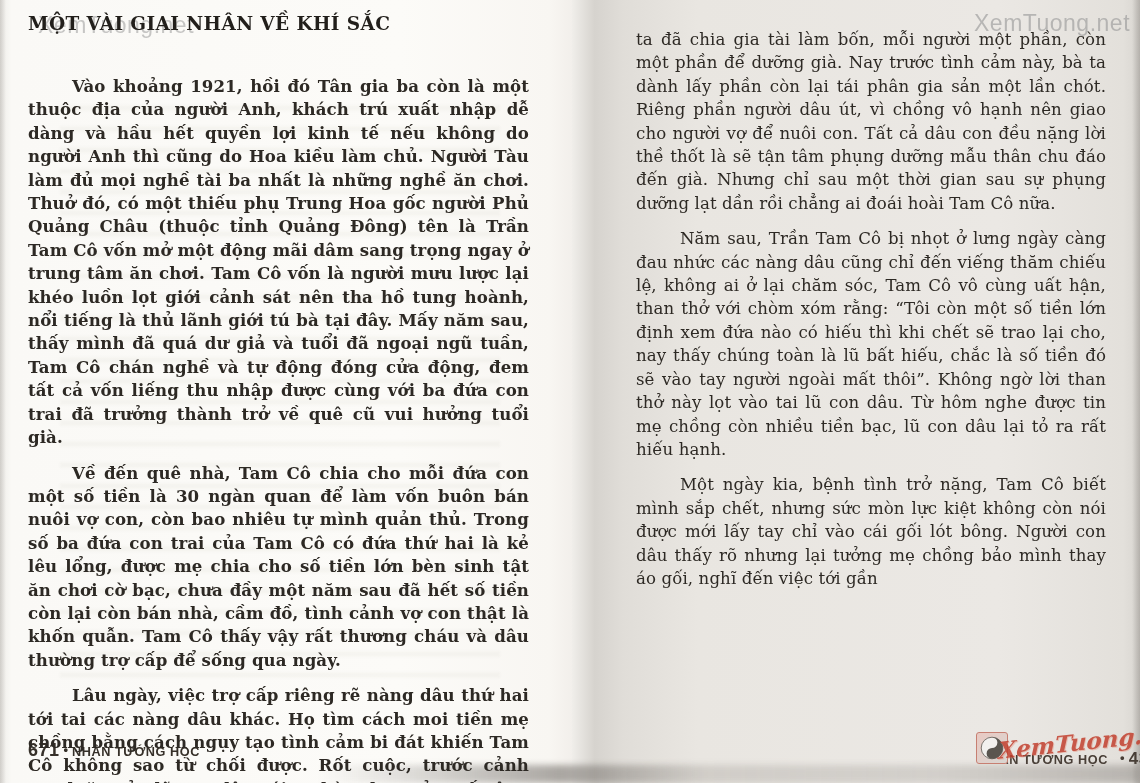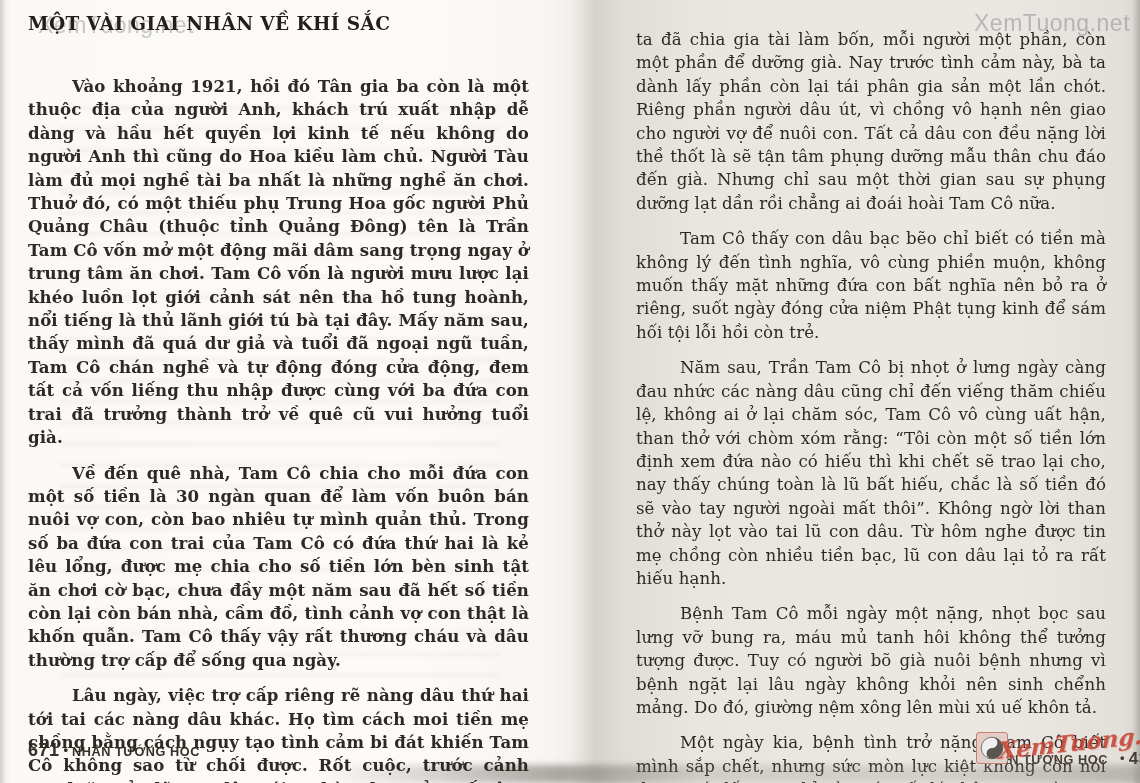--- a/index.html
+++ b/index.html
@@ -117,23 +117,21 @@
 
 <div class="page-title title-layer">MỘT VÀI GIAI NHÂN VỀ KHÍ SẮC</div>
 <div class="textcol text-left title-layer">
   <p>Vào khoảng 1921, hồi đó Tân gia ba còn là một thuộc địa của người Anh, khách trú xuất nhập dễ dàng và hầu hết quyền lợi kinh tế nếu không do người Anh thì cũng do Hoa kiều làm chủ. Người Tàu làm đủ mọi nghề tài ba nhất là những nghề ăn chơi. Thuở đó, có một thiếu phụ Trung Hoa gốc người Phủ Quảng Châu (thuộc tỉnh Quảng Đông) tên là Trần Tam Cô vốn mở một động mãi dâm sang trọng ngay ở trung tâm ăn chơi. Tam Cô vốn là người mưu lược lại khéo luồn lọt giới cảnh sát nên tha hồ tung hoành, nổi tiếng là thủ lãnh giới tú bà tại đây. Mấy năm sau, thấy mình đã quá dư giả và tuổi đã ngoại ngũ tuần, Tam Cô chán nghề và tự động đóng cửa động, đem tất cả vốn liếng thu nhập được cùng với ba đứa con trai đã trưởng thành trở về quê cũ vui hưởng tuổi già.</p>
   <p>Về đến quê nhà, Tam Cô chia cho mỗi đứa con một số tiền là 30 ngàn quan để làm vốn buôn bán nuôi vợ con, còn bao nhiêu tự mình quản thủ. Trong số ba đứa con trai của Tam Cô có đứa thứ hai là kẻ lêu lổng, được mẹ chia cho số tiền lớn bèn sinh tật ăn chơi cờ bạc, chưa đầy một năm sau đã hết số tiền còn lại còn bán nhà, cầm đồ, tình cảnh vợ con thật là khốn quẫn. Tam Cô thấy vậy rất thương cháu và dâu thường trợ cấp để sống qua ngày.</p>
   <p>Lâu ngày, việc trợ cấp riêng rẽ nàng dâu thứ hai tới tai các nàng dâu khác. Họ tìm cách moi tiền mẹ chồng bằng cách ngụy tạo tình cảm bi đát khiến Tam Cô không sao từ chối được. Rốt cuộc, trước cảnh tranh ăn của lũ con dâu với sự hùa theo của mấy ông quý tử, Tam Cô phải họp cả đám dâu con lại tuyên bố rằng: trước đây khi chia cho các con ở riêng, bà</p>
 </div>
 
 <div class="textcol text-right">
   <p class="no-indent">ta đã chia gia tài làm bốn, mỗi người một phần, còn một phần để dưỡng già. Nay trước tình cảm này, bà ta dành lấy phần còn lại tái phân gia sản một lần chót. Riêng phần người dâu út, vì chồng vô hạnh nên giao cho người vợ để nuôi con. Tất cả dâu con đều nặng lời thề thốt là sẽ tận tâm phụng dưỡng mẫu thân chu đáo đến già. Nhưng chỉ sau một thời gian sau sự phụng dưỡng lạt dần rồi chẳng ai đoái hoài Tam Cô nữa.</p>
-  <p>Tam Cô thấy con dâu bạc bẽo chỉ biết có tiền mà không lý đến tình nghĩa, vô cùng phiền muộn, không muốn thấy mặt những đứa con bất nghĩa nên bỏ ra ở riêng, suốt ngày đóng cửa niệm Phật tụng kinh để sám hối tội lỗi hồi còn trẻ.</p>
   <p>Năm sau, Trần Tam Cô bị nhọt ở lưng ngày càng đau nhức các nàng dâu cũng chỉ đến viếng thăm chiếu lệ, không ai ở lại chăm sóc, Tam Cô vô cùng uất hận, than thở với chòm xóm rằng: “Tôi còn một số tiền lớn định xem đứa nào có hiếu thì khi chết sẽ trao lại cho, nay thấy chúng toàn là lũ bất hiếu, chắc là số tiền đó sẽ vào tay người ngoài mất thôi”. Không ngờ lời than thở này lọt vào tai lũ con dâu. Từ hôm nghe được tin mẹ chồng còn nhiều tiền bạc, lũ con dâu lại tỏ ra rất hiếu hạnh.</p>
-  <p>Bệnh Tam Cô mỗi ngày một nặng, nhọt bọc sau lưng vỡ bung ra, máu mủ tanh hôi không thể tưởng tượng được. Tuy có người bõ già nuôi bệnh nhưng vì bệnh ngặt lại lâu ngày không khỏi nên sinh chểnh mảng. Do đó, giường nệm xông lên mùi xú uế khôn tả.</p>
   <p>Một ngày kia, bệnh tình trở nặng, Tam Cô biết mình sắp chết, nhưng sức mòn lực kiệt không còn nói được mới lấy tay chỉ vào cái gối lót bông. Người con dâu thấy rõ nhưng lại tưởng mẹ chồng bảo mình thay áo gối, nghĩ đến việc tới gần</p>
 </div>
 
 <div class="footer footer-left">
   <span class="pgnum">671</span><span class="bullet">•</span><span class="booktitle">NHÂN TƯỚNG HỌC</span>
 </div>
 
 <div class="yy-badge">
   <svg width="24" height="24" viewBox="0 0 40 40">
     <circle cx="20" cy="20" r="18" fill="#f2f0ee" stroke="#6b655f" stroke-width="1.5"></circle>

